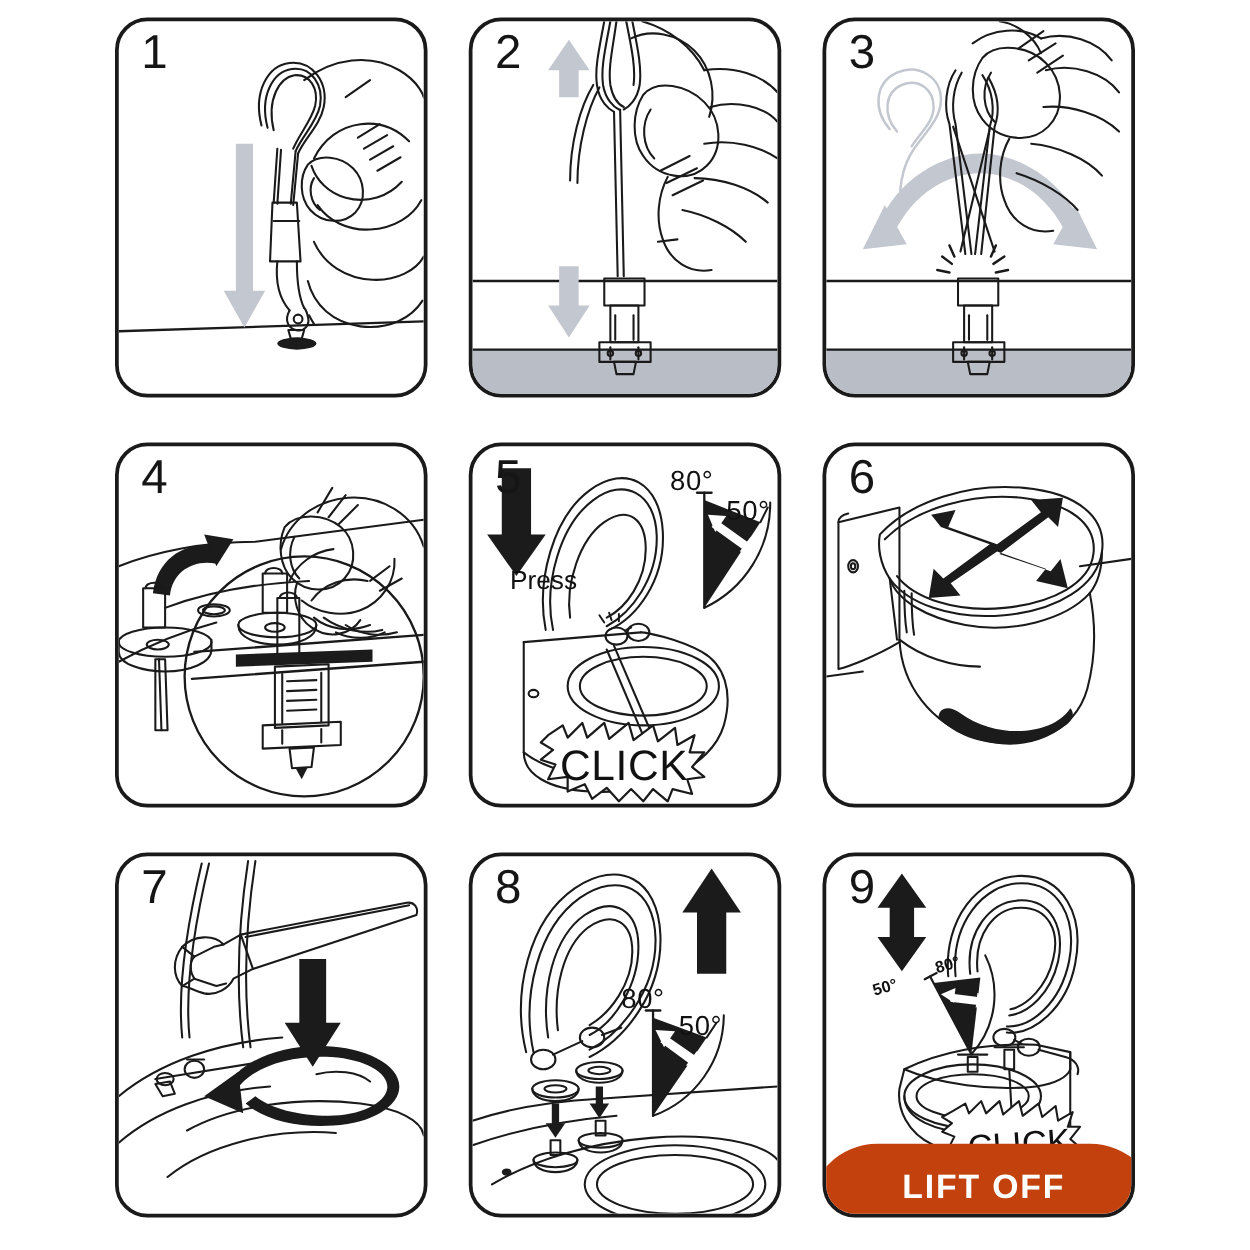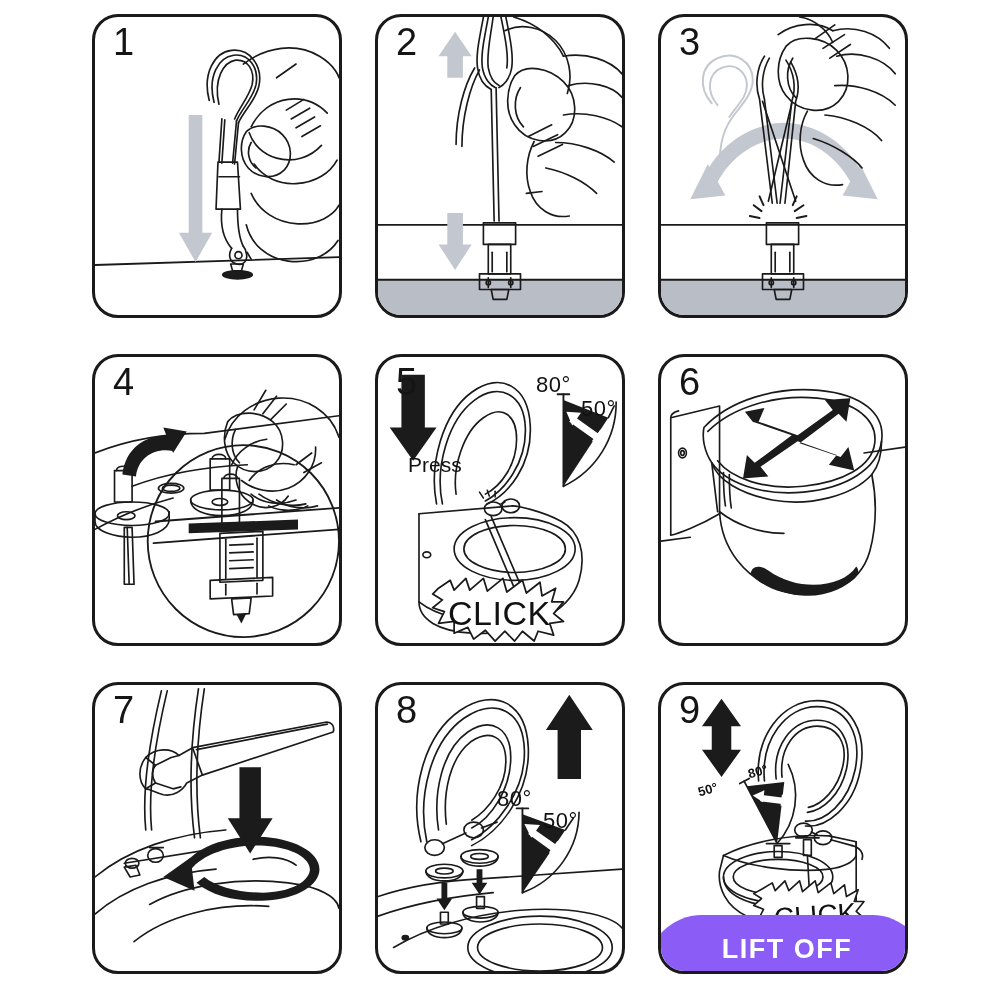--- a/index.html
+++ b/index.html
@@ -562,19 +562,19 @@
                    L149 255 L140 245 L130 253 L125 242 L113 248 L113 237
                    L100 239 L105 229 L95 225 L103 218 L95 213 Z"></path>
         </g>
       </g>
     </svg>
     <div class="ov deg-sm" style="left:87px; top:79px; transform:rotate(-16deg);">80°</div>
     <div class="ov deg-sm" style="left:37px; top:97px; transform:rotate(-16deg);">50°</div>
     <div class="ov" style="left:113px; top:215px; font-size:28px; transform:rotate(-4deg);">CLICK</div>
 
     <div style="position:absolute; left:-14px; bottom:-6px; width:280px; height:62px;
-                background:#8b5cf6; border-radius:110px 110px 14px 14px; z-index:7;
+                background:#c2410c; border-radius:110px 110px 14px 14px; z-index:7;
                 display:flex; align-items:center; justify-content:center; padding-top:6px;">
       <span class="liftoff-txt">LIFT OFF</span>
     </div>
   </div>
 
 </div>
 
 </body></html>

